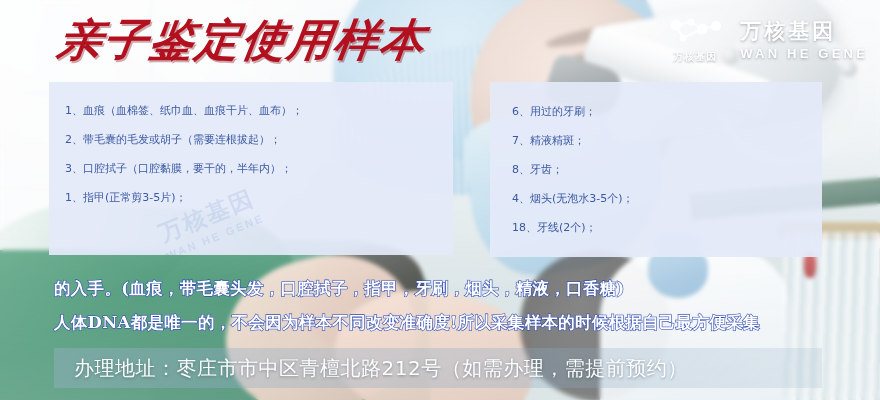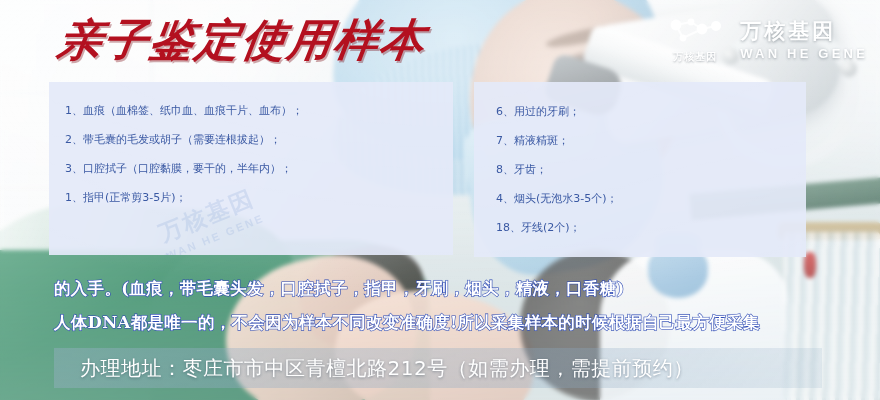--- a/index.html
+++ b/index.html
@@ -230,21 +230,21 @@
     text-shadow:0 1px 3px rgba(90,100,110,.55);
   }
 
   
   .panel{
     position:absolute;
     background:rgba(228,234,249,.93);
     overflow:hidden;
   }
   #panel-left{left:49px;top:82px;width:404px;height:173px;}
-  #panel-right{left:474px;top:82px;width:332px;height:175px;}
+  #panel-right{left:490px;top:82px;width:332px;height:175px;}
   .panel-list{
     position:relative;z-index:2;
     margin:0;padding:14px 4px 0 16px;
     list-style:none;
     color:#3a59a3;
     font-size:11px;
     line-height:29px;
     font-family:"DejaVu Sans","Liberation Sans",sans-serif;
     white-space:nowrap;
   }
@@ -281,21 +281,21 @@
     text-shadow:0 0 1px rgba(47,75,181,.9);
   }
   .para-line{display:block;white-space:nowrap;}
 
   
   .addr-band{
     position:absolute;left:54px;top:348px;width:768px;height:40px;
     background:linear-gradient(90deg,rgba(152,176,198,.42),rgba(140,170,196,.32) 60%,rgba(150,178,200,.20));
   }
   .addr{
-    position:absolute;left:80px;top:352px;
+    position:absolute;left:74px;top:352px;
     font-size:20px;line-height:32px;
     color:#ffffff;font-weight:400;
     letter-spacing:.5px;
     font-family:"DejaVu Sans","Liberation Sans",sans-serif;
     white-space:nowrap;
     text-shadow:0 1px 3px rgba(40,60,80,.45);
   }
 </style>
 </head>
 <body>

